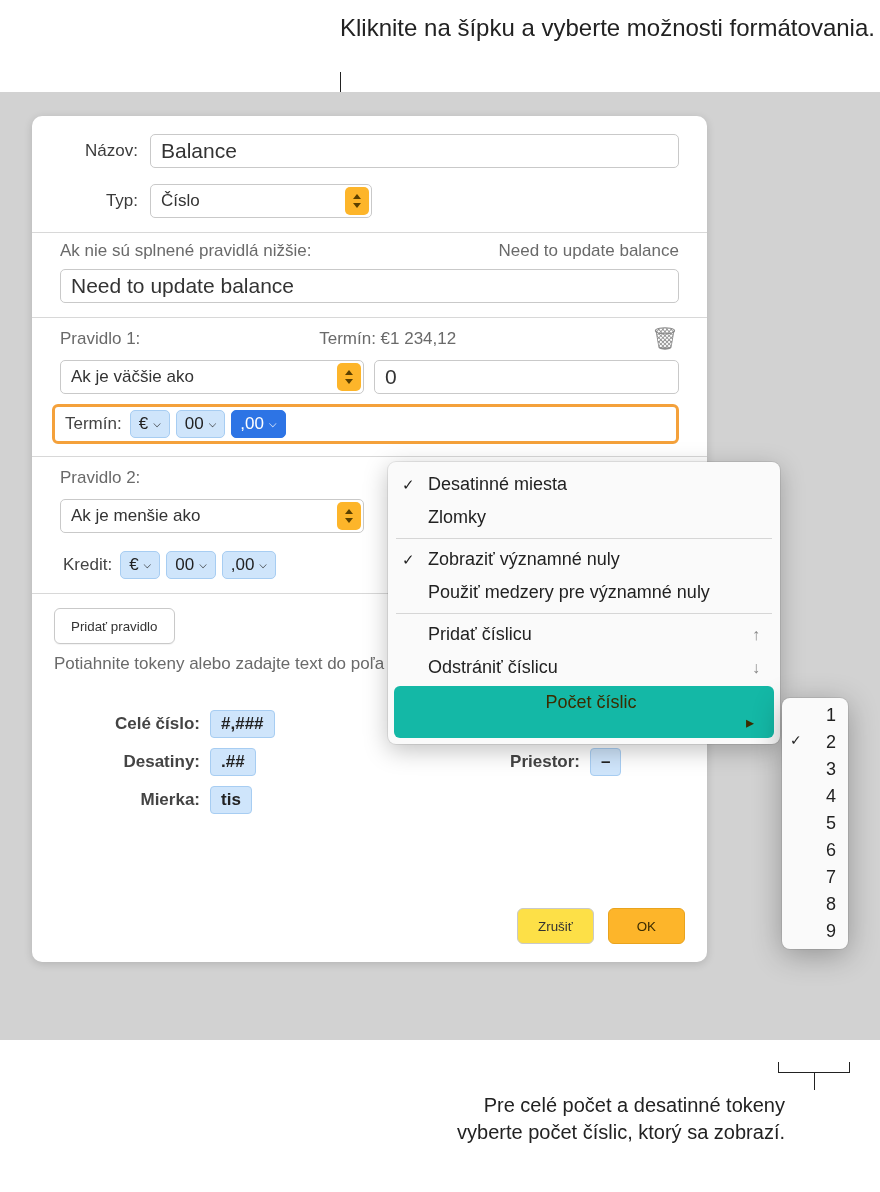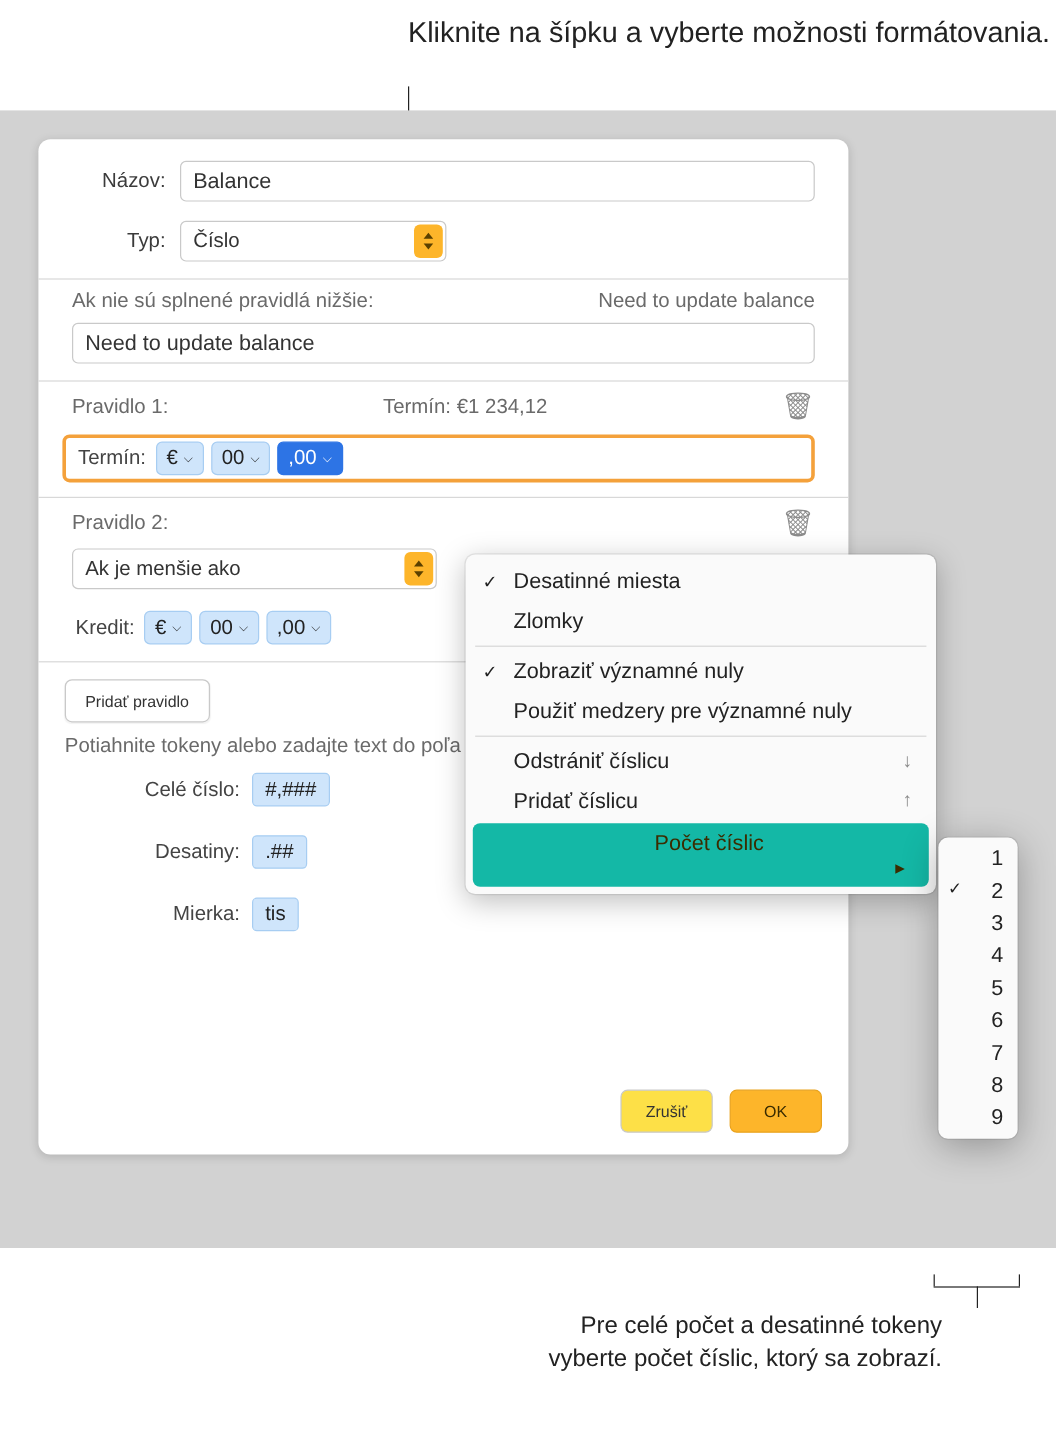--- a/index.html
+++ b/index.html
@@ -57,21 +57,21 @@
     color: #3b3b3b;
     margin-right: 12px;
   }
   .label-w { width: 78px; display:inline-block; }
   .text-input {
     flex: 1;
     height: 34px;
     border: 1px solid #c9c9c9;
     border-radius: 5px;
     padding: 12px 10px;
-    font-size: 18px;
+    font-size: 21px;
     color: #333;
     background: #fff;
   }
   .select-box {
     height: 34px;
     border: 1px solid #c9c9c9;
     border-radius: 5px;
     background: #fff;
     display: flex;
     align-items: center;
@@ -165,24 +165,25 @@
     color: #333;
     box-shadow: 0 1px 1px rgba(0,0,0,0.05);
   }
   .tip {
     color: #6a6a6a;
     margin: 10px 28px 0 22px;
   }
   .format-grid {
     display: grid;
     grid-template-columns: 150px 120px 260px 80px;
-    row-gap: 24px;
-    align-items: center;
-    margin: 12px 28px 0 28px;
+    row-gap: 10px;
+    align-items: center;
+    margin: 36px 28px 0 28px;
     color: #444;
+    font-weight: bold;
   }
   .format-grid .r { text-align: right; padding-right: 10px; }
   .ftoken {
     background: #cfe5fb;
     border: 1px solid #a7cdf2;
     border-radius: 4px;
     padding: 3px 10px;
     color: #222;
     display: inline-block;
   }
@@ -329,20 +330,27 @@
       <input class="text-input" value="Need to update balance" style="">
     </div>
 
     <div class="divider"></div>
 
     <div class="rule-row">
       <span class="subtitle">Pravidlo 1:</span>
       <span class="subtitle" style="margin-left:auto; margin-right:16px">Termín: €1 234,12</span>
       <span class="trash">🗑</span>
     </div>
+    <div class="row" style="padding-top:0; gap:10px">
+      <div class="select-box" style="width:304px">
+        <span>Ak je väčšie ako</span>
+        <div class="stepper"></div>
+      </div>
+      <input class="text-input" style="flex: 1 1 0%;" value="0">
+    </div>
     <div class="token-strip">
       <span class="token-label">Termín:</span>
       <span class="pill">
           <span>€</span>
           <span class="caret">⌵</span>
         </span>
       <span class="pill">
           <span>00</span>
           <span class="caret">⌵</span>
         </span>
@@ -423,26 +431,26 @@
   <div class="menu-divider"></div>
   <div class="menu-item">
     <span class="check">✓</span>
     <span>Zobraziť významné nuly</span>
   </div>
   <div class="menu-item">
     <span>Použiť medzery pre významné nuly</span>
   </div>
   <div class="menu-divider"></div>
   <div class="menu-item">
+    <span>Pridať číslicu</span>
+    <span class="arrow">↑</span>
+  </div>
+  <div class="menu-item">
     <span>Odstrániť číslicu</span>
     <span class="arrow">↓</span>
-  </div>
-  <div class="menu-item">
-    <span>Pridať číslicu</span>
-    <span class="arrow">↑</span>
   </div>
   <div class="menu-item hl">
     <span>Počet číslic</span>
     <span class="arrow">▸</span>
   </div>
 </div>
 
 <div class="submenu">
   <div class="sub-item"><span>1</span></div>
   <div class="sub-item"><span class="check">✓</span><span>2</span></div>

